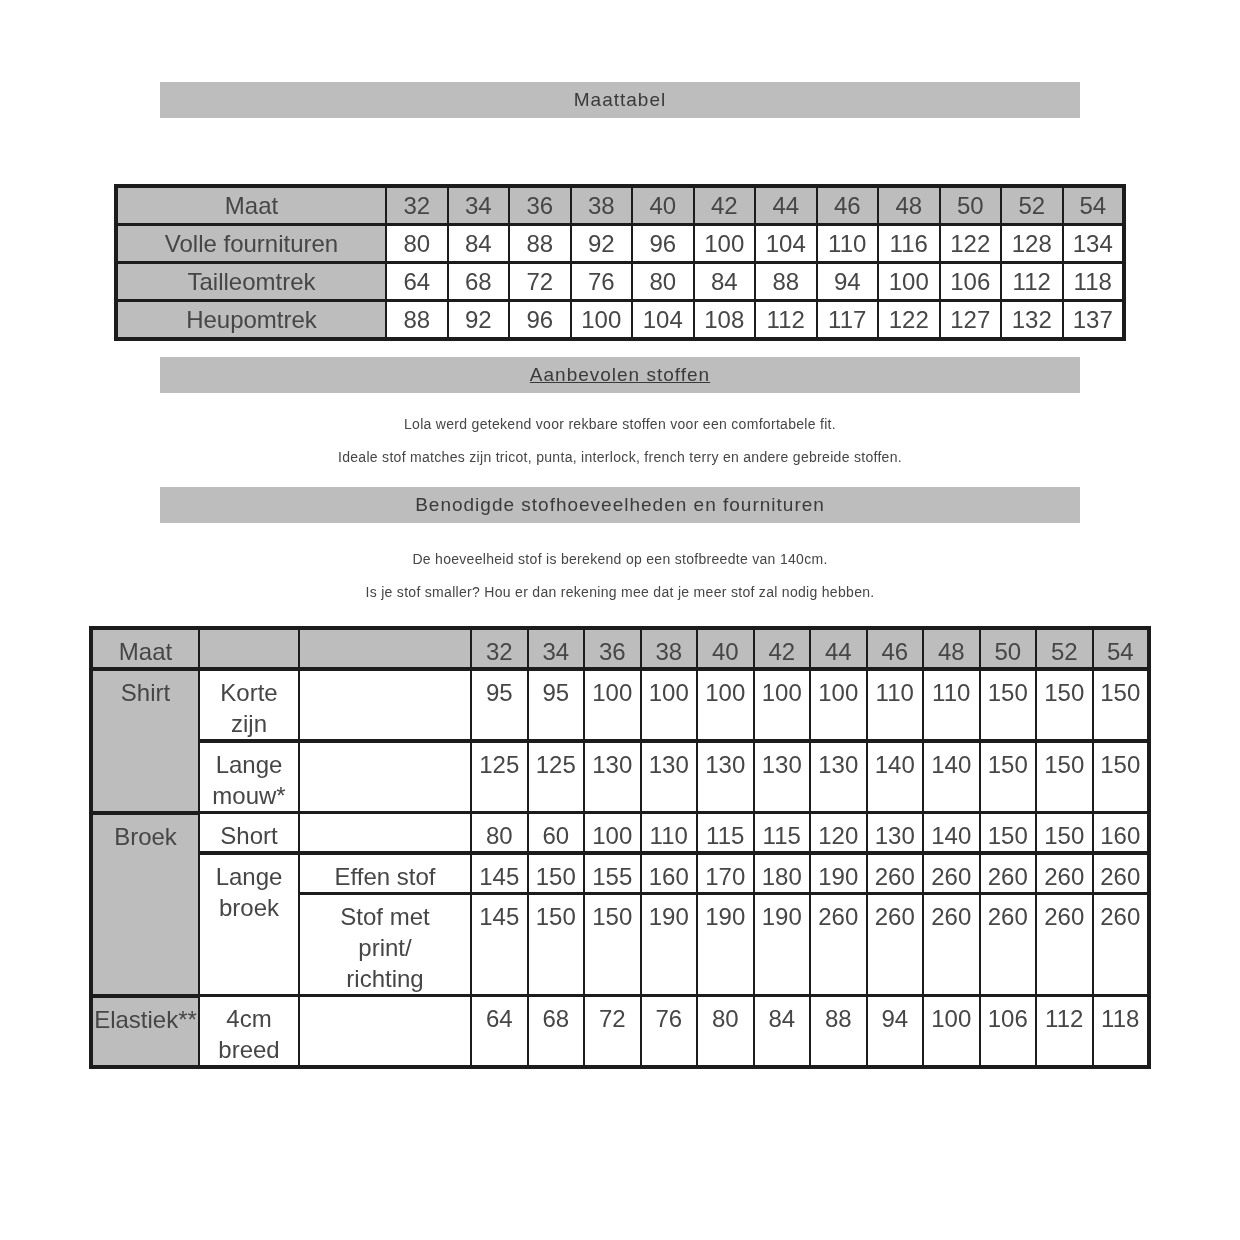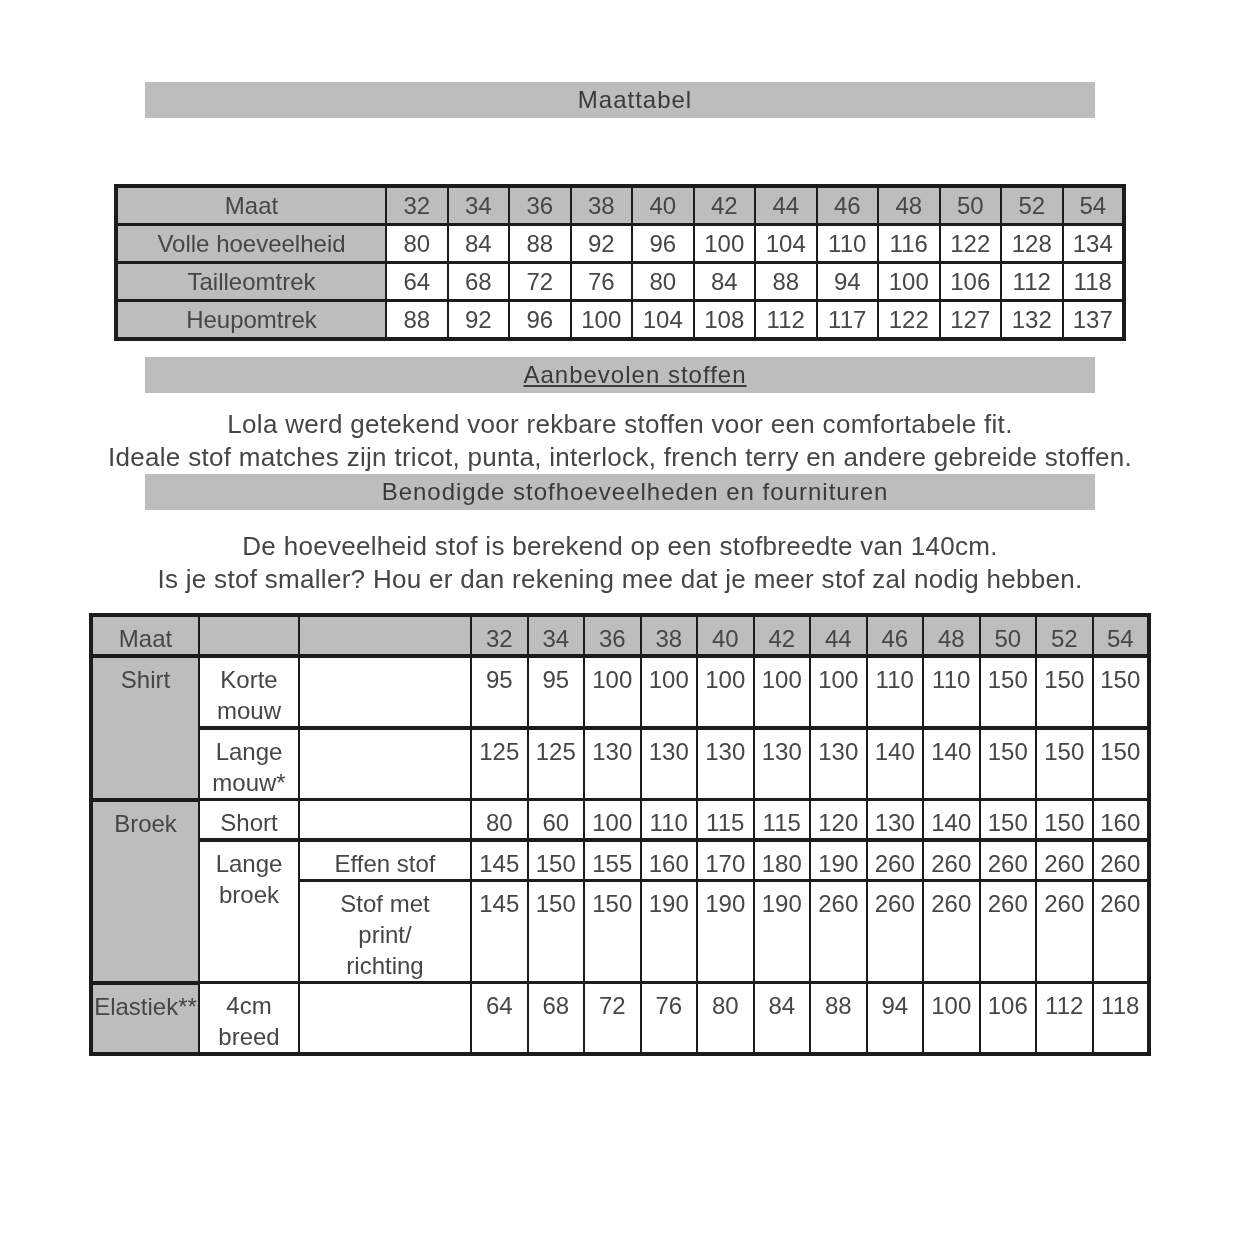--- a/index.html
+++ b/index.html
@@ -14,34 +14,33 @@
     color: #414141;
     overflow: hidden;
   }
   .bar {
     width: 920px;
     margin: 0 auto;
     height: 36px;
     line-height: 36px;
     background: var(--bar-gray, #bdbdbd);
     text-align: center;
-    font-size: 24px;
+    font-size: 19px;
     font-weight: 300;
     letter-spacing: 1px;
     color: #3a3a3a;
-    padding-left: 30px;
   }
   #bar-maattabel { margin-top: 82px; }
   #bar-aanbevolen { margin-top: 16px; text-decoration: underline; }
-  #bar-benodigde { }
+  #bar-benodigde { margin-top: 13px; }
 
   .note {
     margin: 0;
     text-align: center;
-    font-size: 26px;
+    font-size: 14px;
     font-weight: 300;
     line-height: 33px;
     letter-spacing: 0.3px;
     color: #454545;
   }
   #fabric-notes { margin-top: 15px; }
   #quantity-notes { margin-top: 20px; }
 
   table {
     border-collapse: collapse;
@@ -122,21 +121,21 @@
           <td class="shade">40</td>
           <td class="shade">42</td>
           <td class="shade">44</td>
           <td class="shade">46</td>
           <td class="shade">48</td>
           <td class="shade">50</td>
           <td class="shade">52</td>
           <td class="shade">54</td>
         </tr>
         <tr>
-          <td class="shade">Volle hoeveelheid</td>
+          <td class="shade">Volle fournituren</td>
           <td>80</td>
           <td>84</td>
           <td>88</td>
           <td>92</td>
           <td>96</td>
           <td>100</td>
           <td>104</td>
           <td>110</td>
           <td>116</td>
           <td>122</td>
@@ -222,21 +221,21 @@
           <td class="shade">44</td>
           <td class="shade">46</td>
           <td class="shade">48</td>
           <td class="shade">50</td>
           <td class="shade">52</td>
           <td class="shade">54</td>
         </tr>
         <tr class="r-korte group-end">
           <td class="shade multiline" rowspan="2">Shirt</td>
           <td class="multiline thick-bottom">Korte
-mouw</td>
+zijn</td>
           <td class="multiline thick-bottom"></td>
           <td>95</td>
           <td>95</td>
           <td>100</td>
           <td>100</td>
           <td>100</td>
           <td>100</td>
           <td>100</td>
           <td>110</td>
           <td>110</td>

